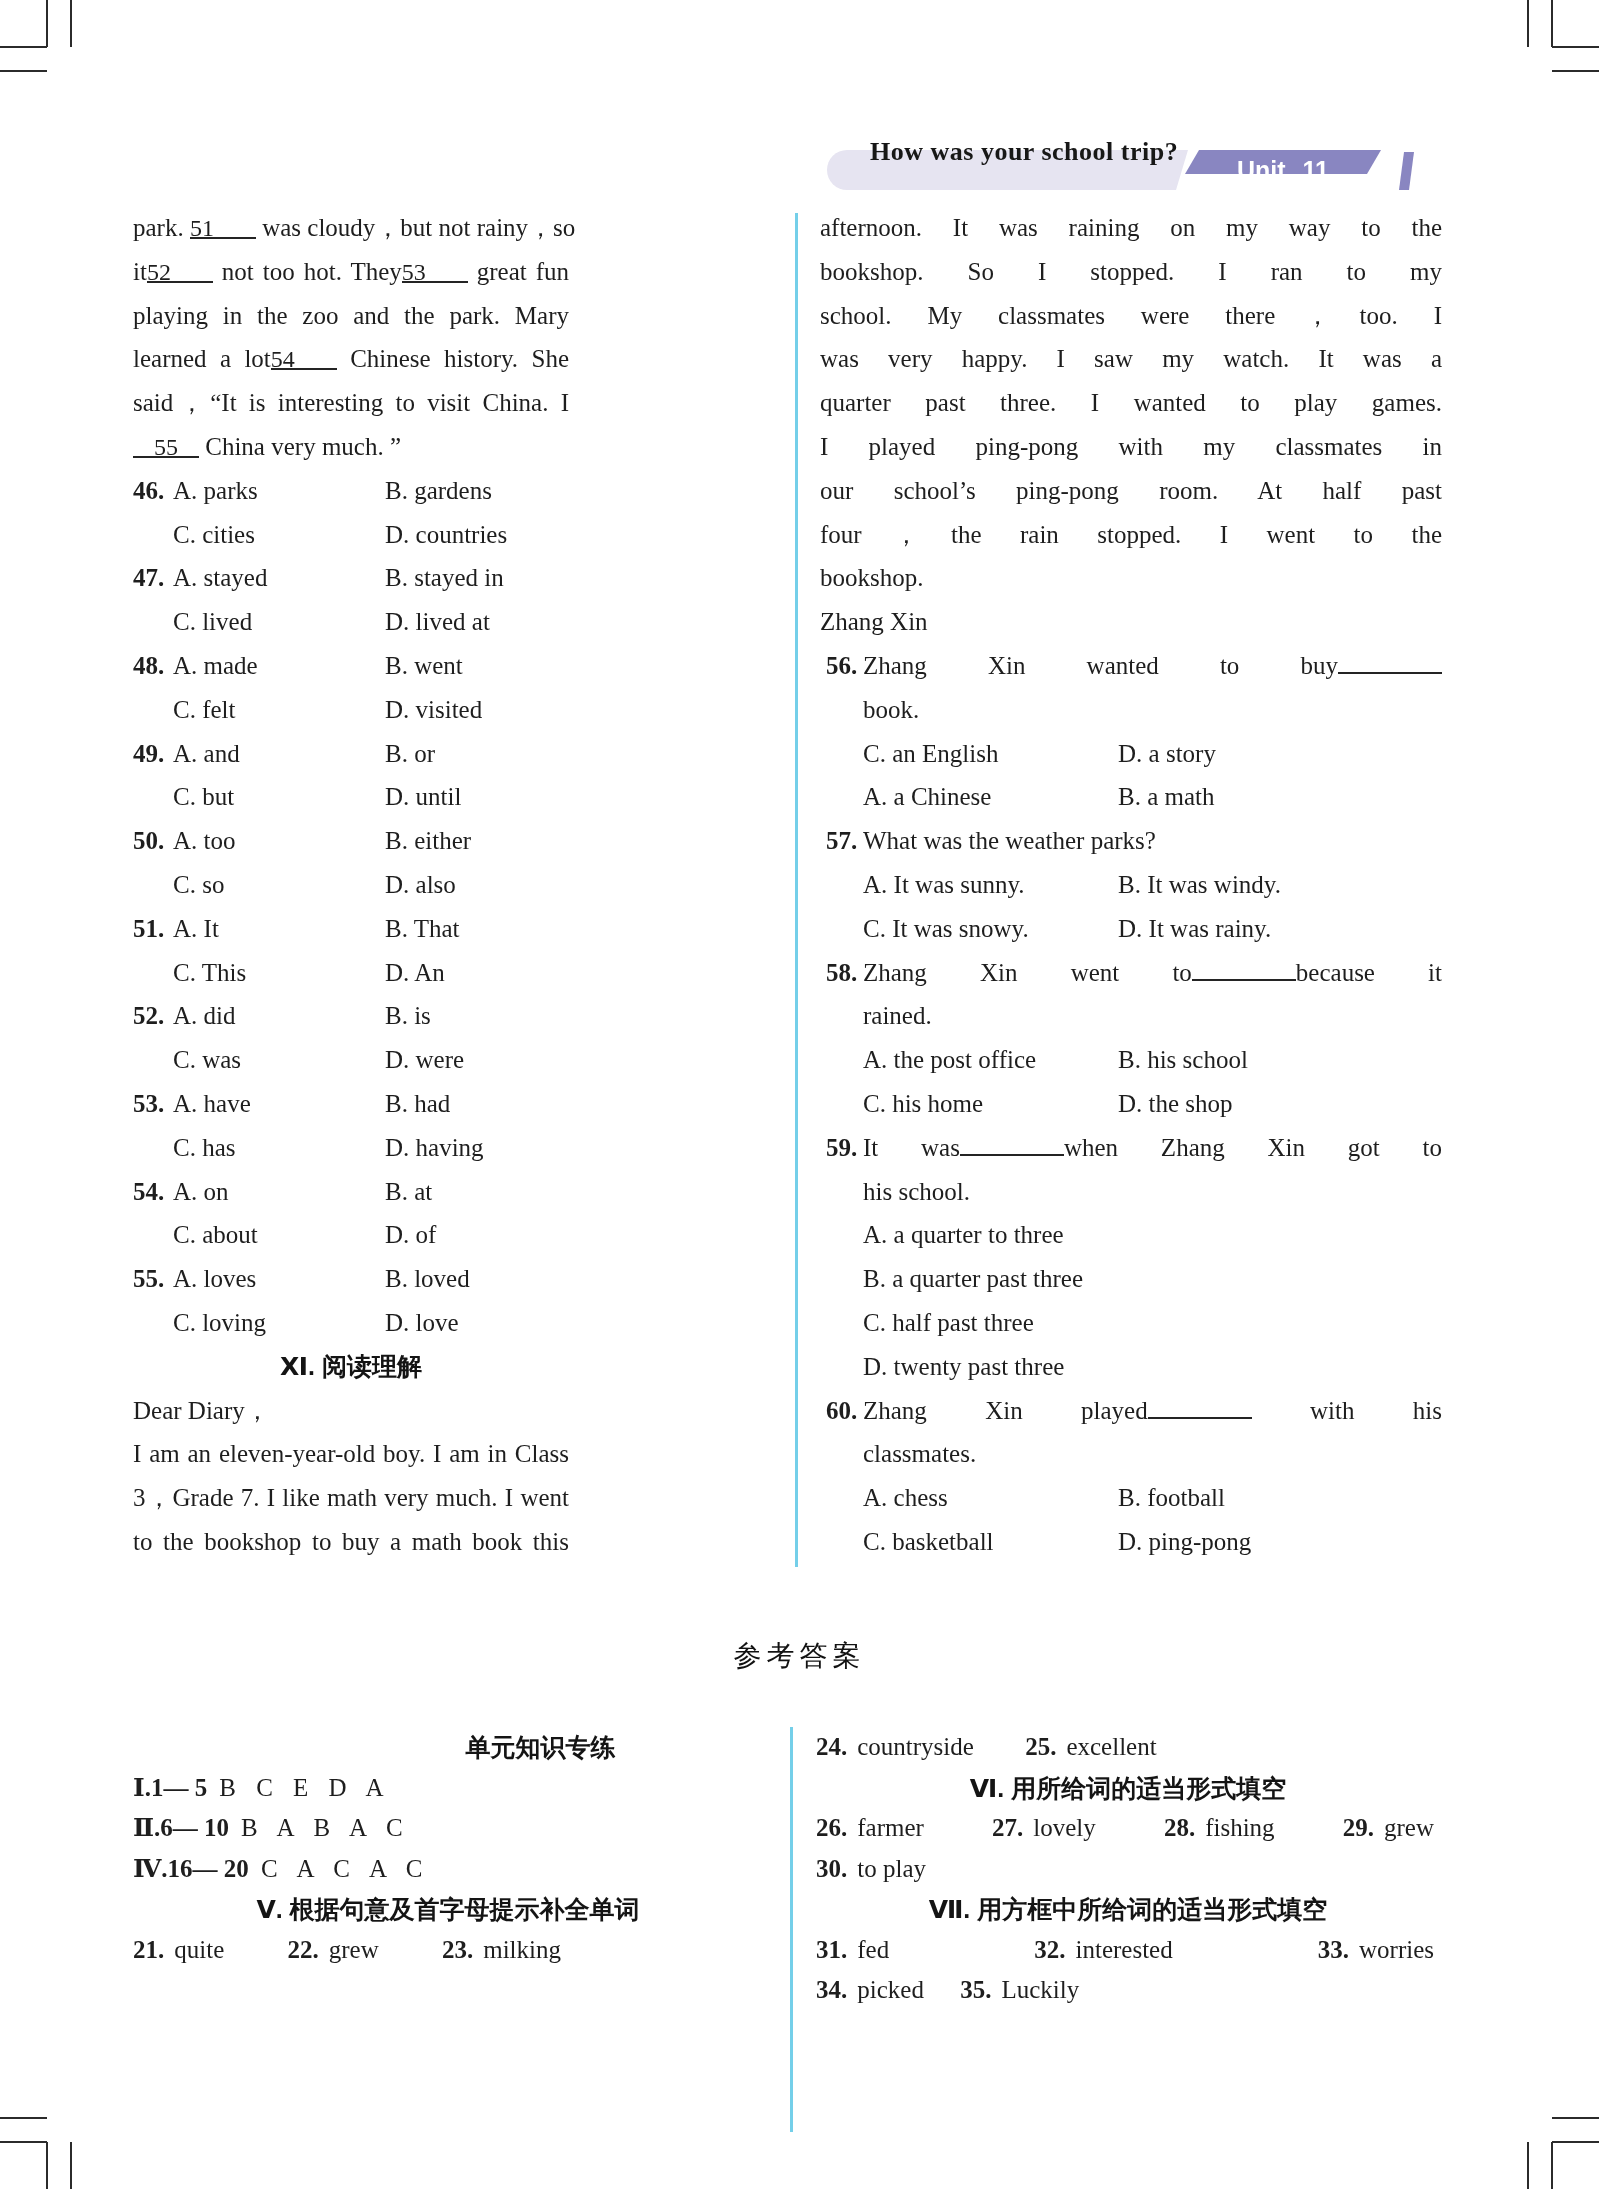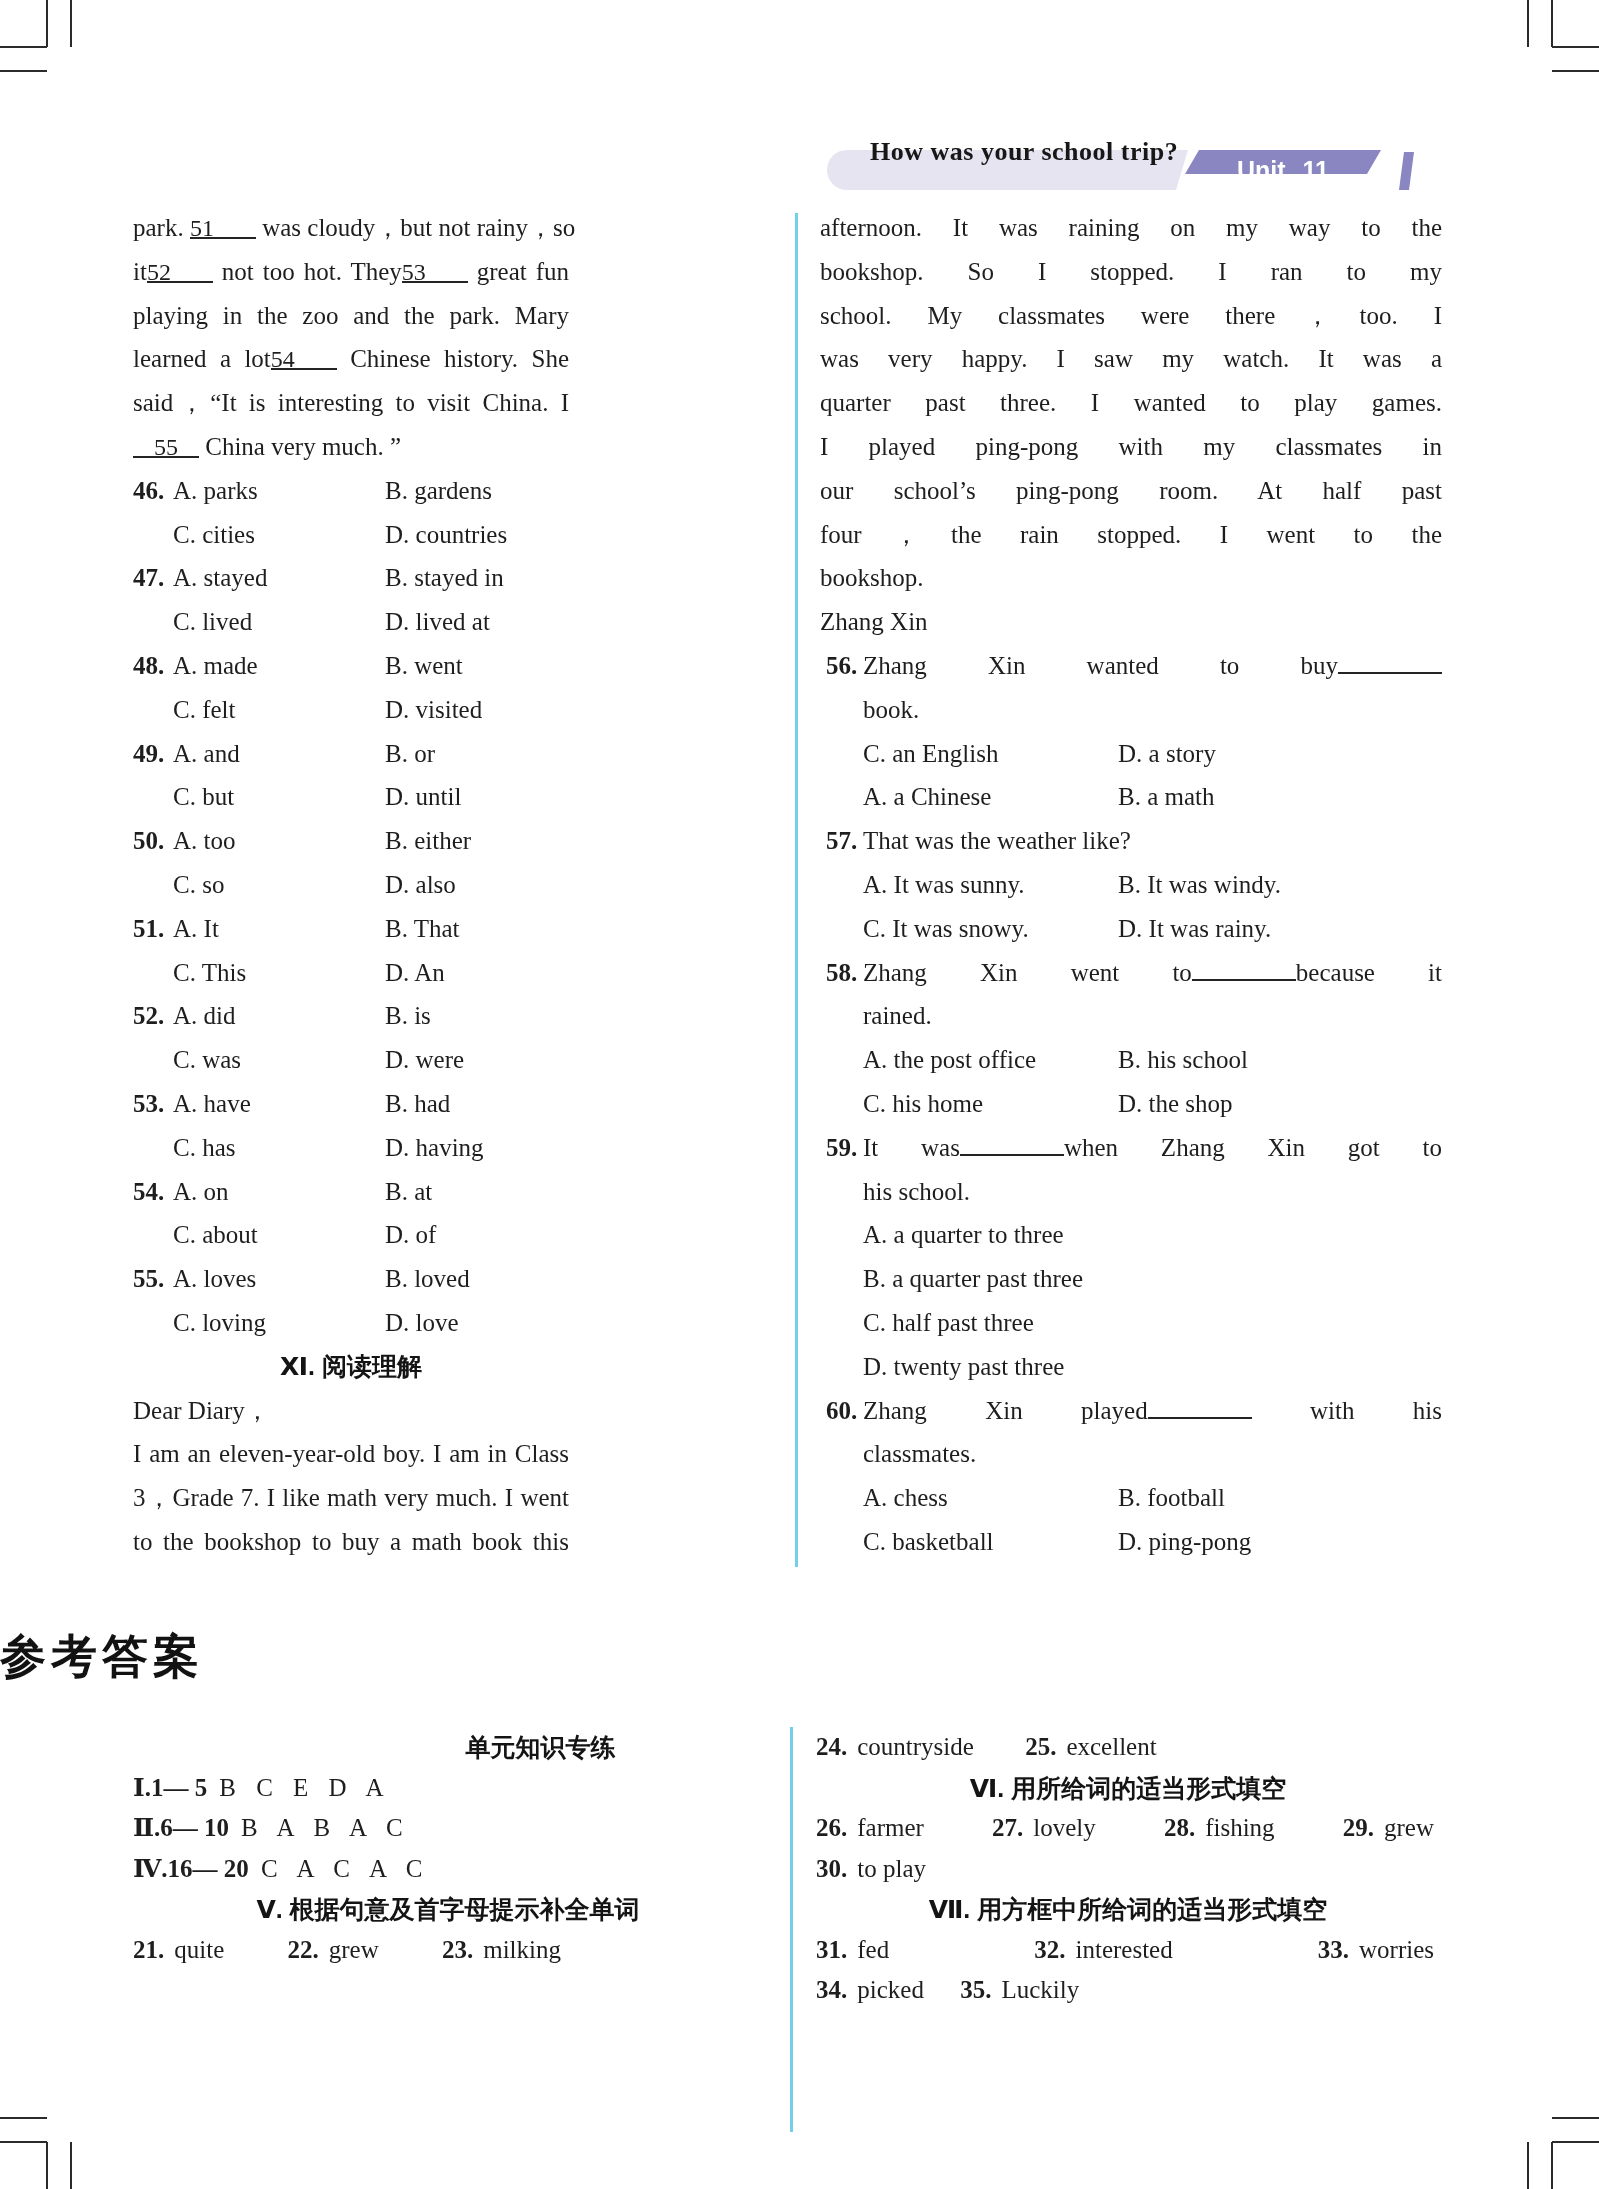--- a/index.html
+++ b/index.html
@@ -59,23 +59,23 @@
   }
   .blank {
     display:inline-block; min-width:66px; height:1em;
     border-bottom:2px solid #242424; text-align:center;
     line-height:1.1; font-size:24px; vertical-align:baseline;
   }
   .blank.empty { min-width:104px; }
   
   .answers-title {
     position:absolute; left:0; top:1628px; width:100%; height:56px;
-    line-height:56px; text-align:left;
+    line-height:56px; text-align:center;
     font-family:"Liberation Sans","DejaVu Sans",sans-serif;
-    font-size:46px; font-weight:bold; color:#121212; letter-spacing:5px;
+    font-size:28px; font-weight:normal; color:#121212; letter-spacing:5px;
   }
   .ans-col { position:absolute; top:1727px; }
   .ans-left  { left:133px; width:630px; }
   .ans-right { left:816px; width:624px; }
   .arow { height:40.5px; line-height:40.5px; font-size:25px; white-space:nowrap; }
   .ans-heading-center { padding-left:185px; }
   .rlabel { font-weight:bold; }
   .rletters { letter-spacing:7px; margin-left:12px; }
   .ai b { font-weight:bold; }
   .ai .aw { margin-left:10px; }
@@ -256,21 +256,21 @@
       <span>D. a story</span>
     </div>
     <div class="ln row">
       <span class="num"></span>
       <span class="oa">A. a Chinese</span>
       <span>B. a math</span>
     </div>
 
     <div class="ln row">
       <span class="num">57.</span>
-      <div class="stem">That was the weather like?</div>
+      <div class="stem">What was the weather parks?</div>
     </div>
     <div class="ln row">
       <span class="num"></span>
       <span class="oa">A. It was sunny.</span>
       <span>B. It was windy.</span>
     </div>
     <div class="ln row">
       <span class="num"></span>
       <span class="oa">C. It was snowy.</span>
       <span>D. It was rainy.</span>

